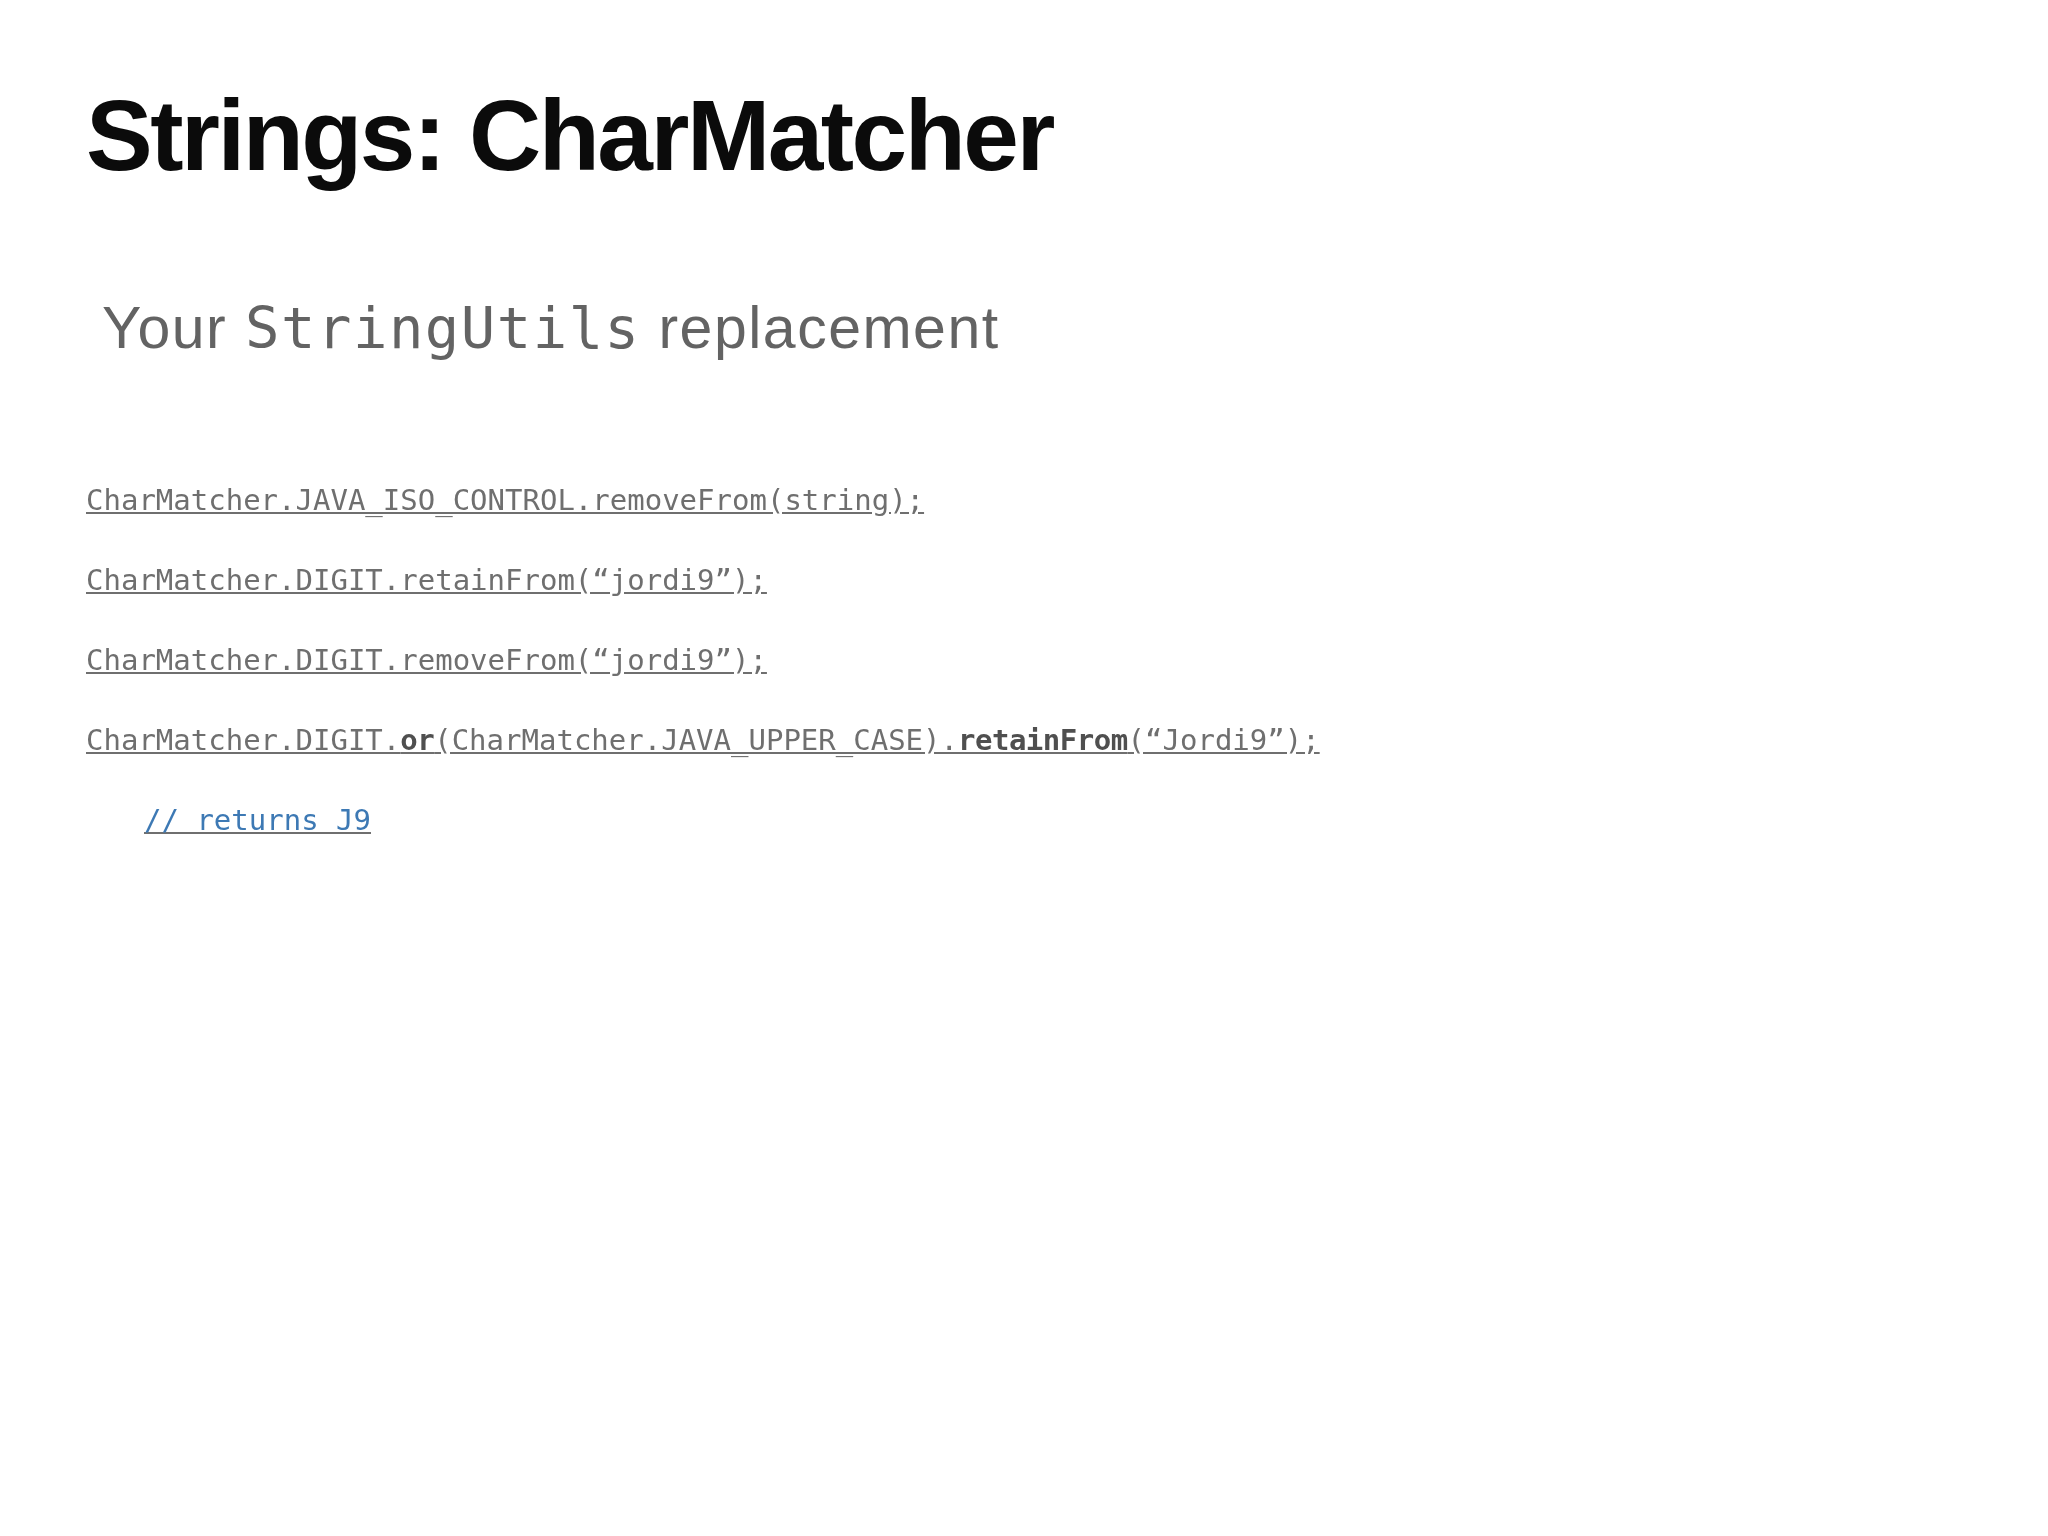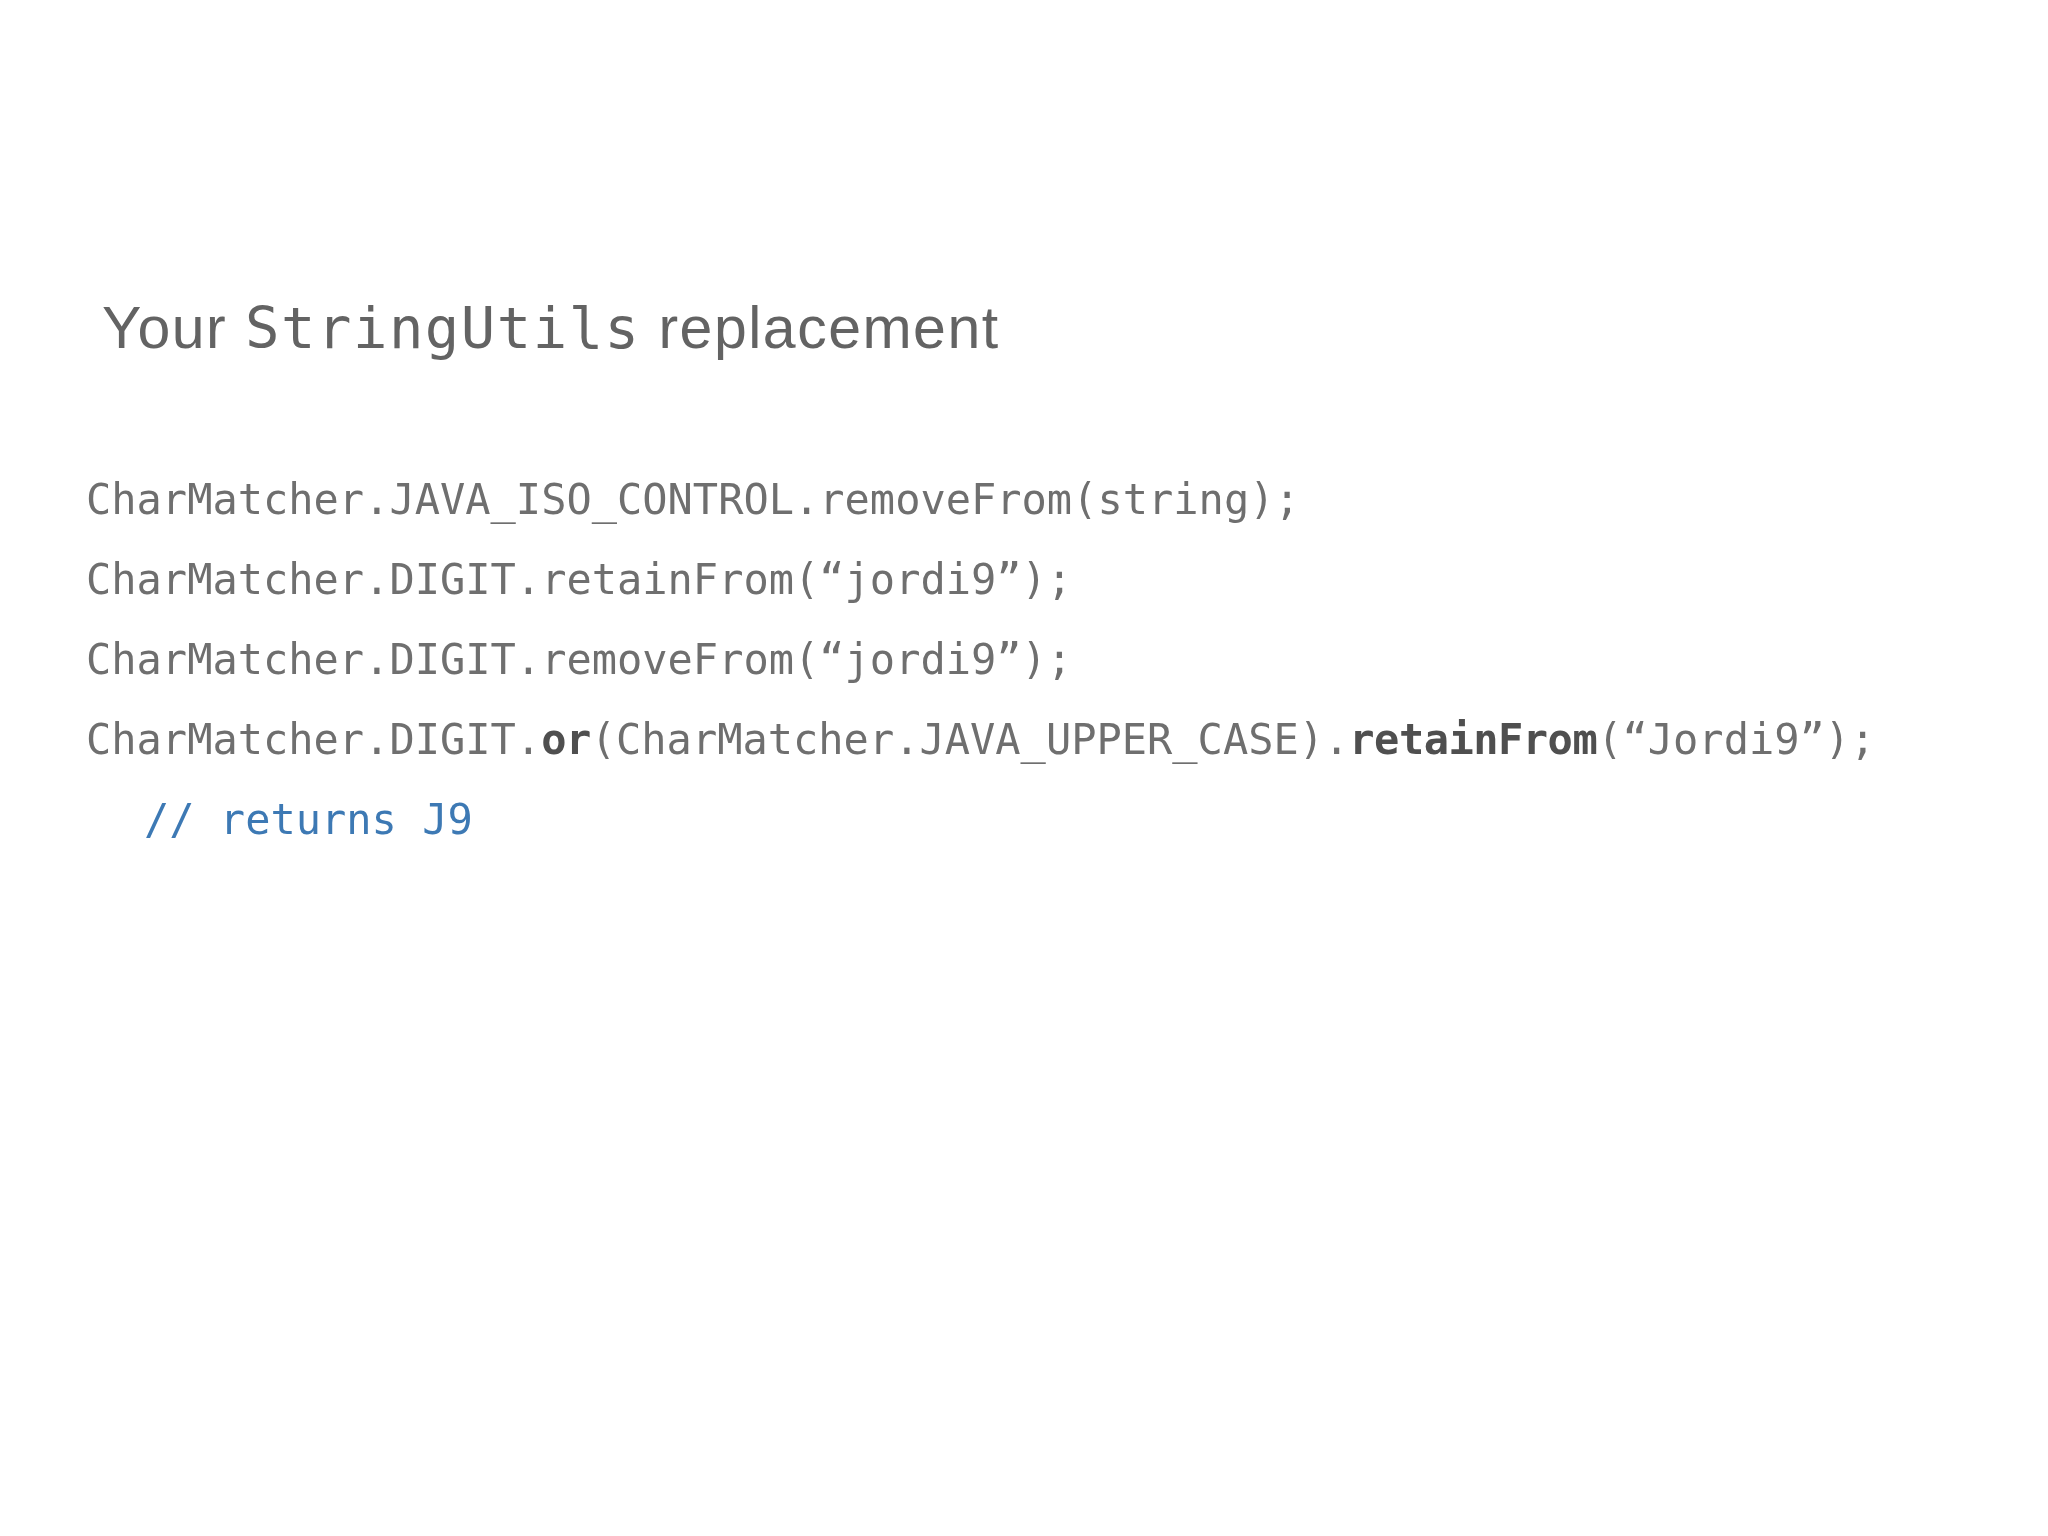--- a/index.html
+++ b/index.html
@@ -44,38 +44,40 @@
   }
   .subtitle .mono {
     font-family: "DejaVu Sans Mono", monospace;
     font-size: 0.97em;
   }
   .code {
     position: absolute;
     left: 86px;
     top: 460px;
     font-family: "DejaVu Sans Mono", monospace;
-    font-size: 42px;
+    font-size: 29px;
     line-height: 80px;
     color: var(--c-code, #6f6f6f);
     white-space: pre;
+    text-decoration: underline;
   }
   .code-line.indent {
     padding-left: 58px;
   }
   .seg-bold {
     font-weight: 700;
     color: var(--c-code-bold, #4f4f4f);
     letter-spacing: -0.5px;
   }
   .seg-comment {
     color: var(--c-comment, #3d79b4);
   }
 </style>
 </head>
 <body>
 
 <div class="slide">
+  <h1 class="title">Strings: CharMatcher</h1>
 
   <p class="subtitle"><span>Your </span><span class="mono">StringUtils</span><span> replacement</span></p>
 
   <div class="code" id="code-block"><div class="code-line"><span class="seg-plain">CharMatcher.JAVA_ISO_CONTROL.removeFrom(string);</span></div><div class="code-line"><span class="seg-plain">CharMatcher.DIGIT.retainFrom(“jordi9”);</span></div><div class="code-line"><span class="seg-plain">CharMatcher.DIGIT.removeFrom(“jordi9”);</span></div><div class="code-line"><span class="seg-plain">CharMatcher.DIGIT.</span><span class="seg-bold">or</span><span class="seg-plain">(CharMatcher.JAVA_UPPER_CASE).</span><span class="seg-bold">retainFrom</span><span class="seg-plain">(“Jordi9”);</span></div><div class="code-line indent"><span class="seg-comment">// returns J9</span></div></div>
 </div>
 
 </body></html>

